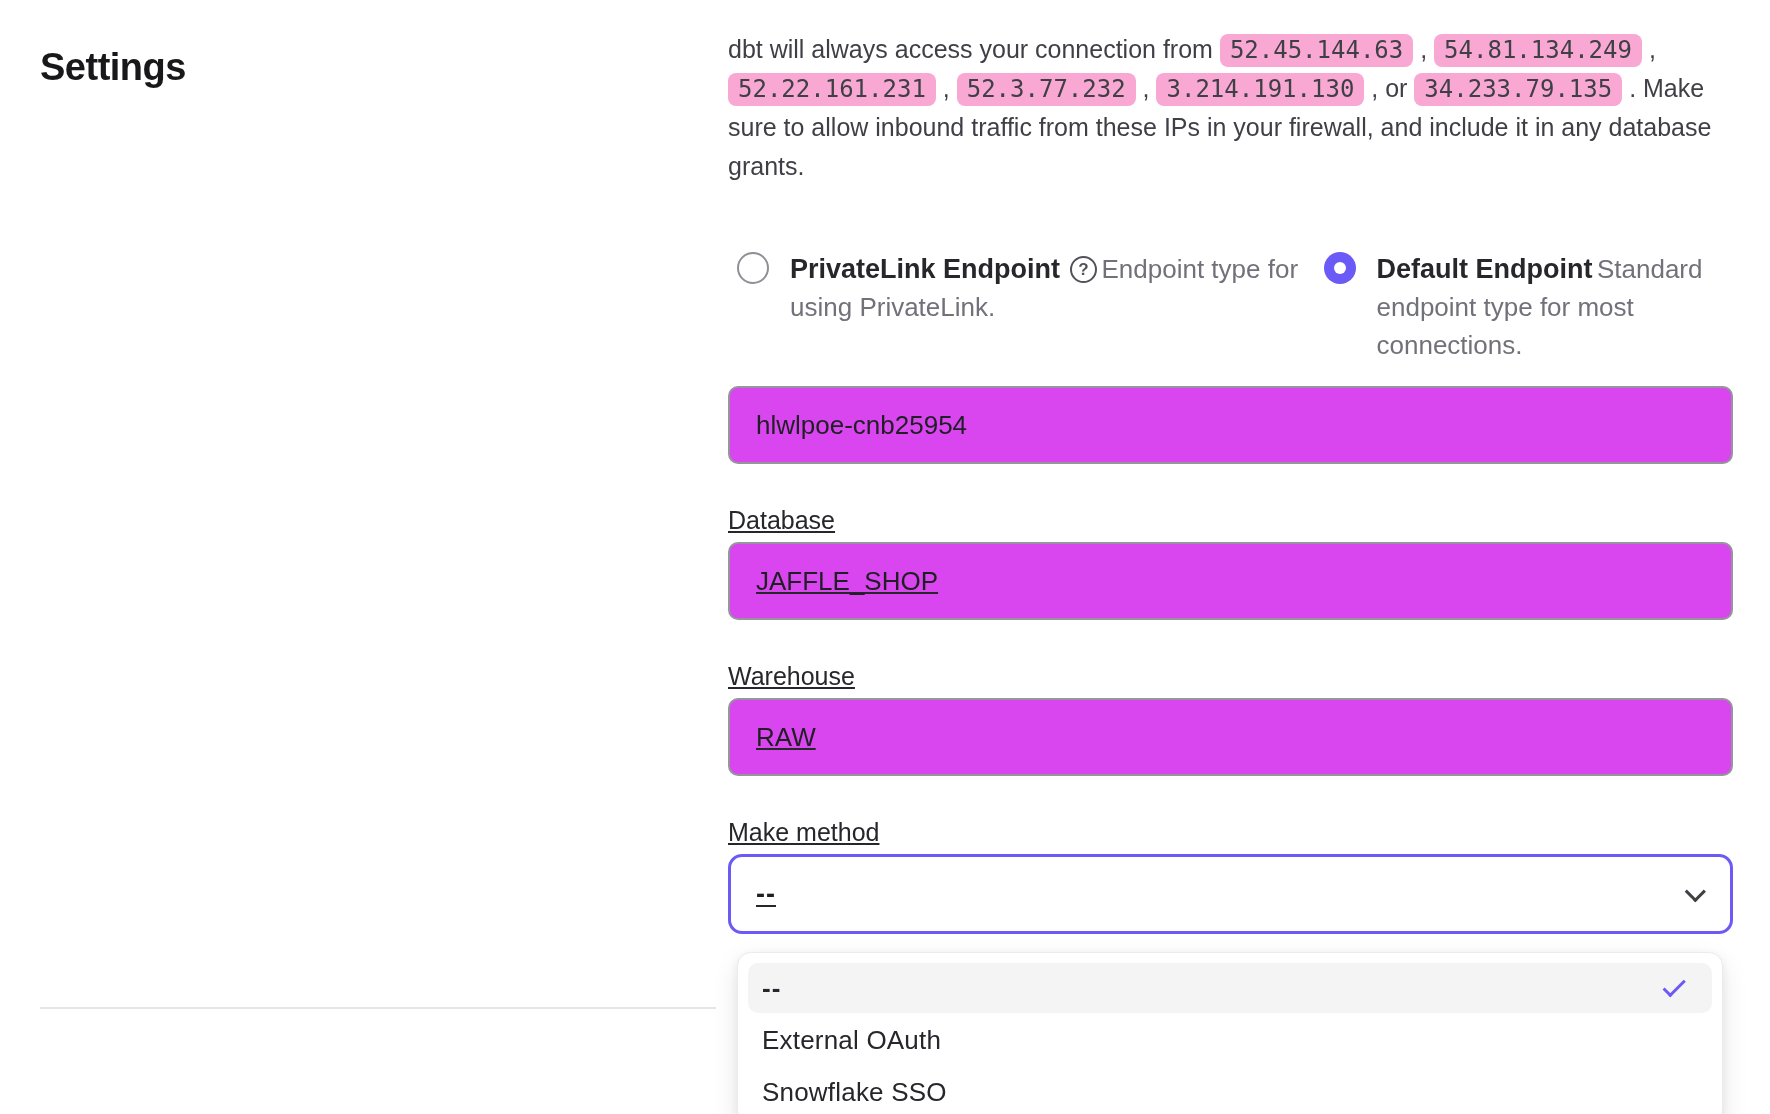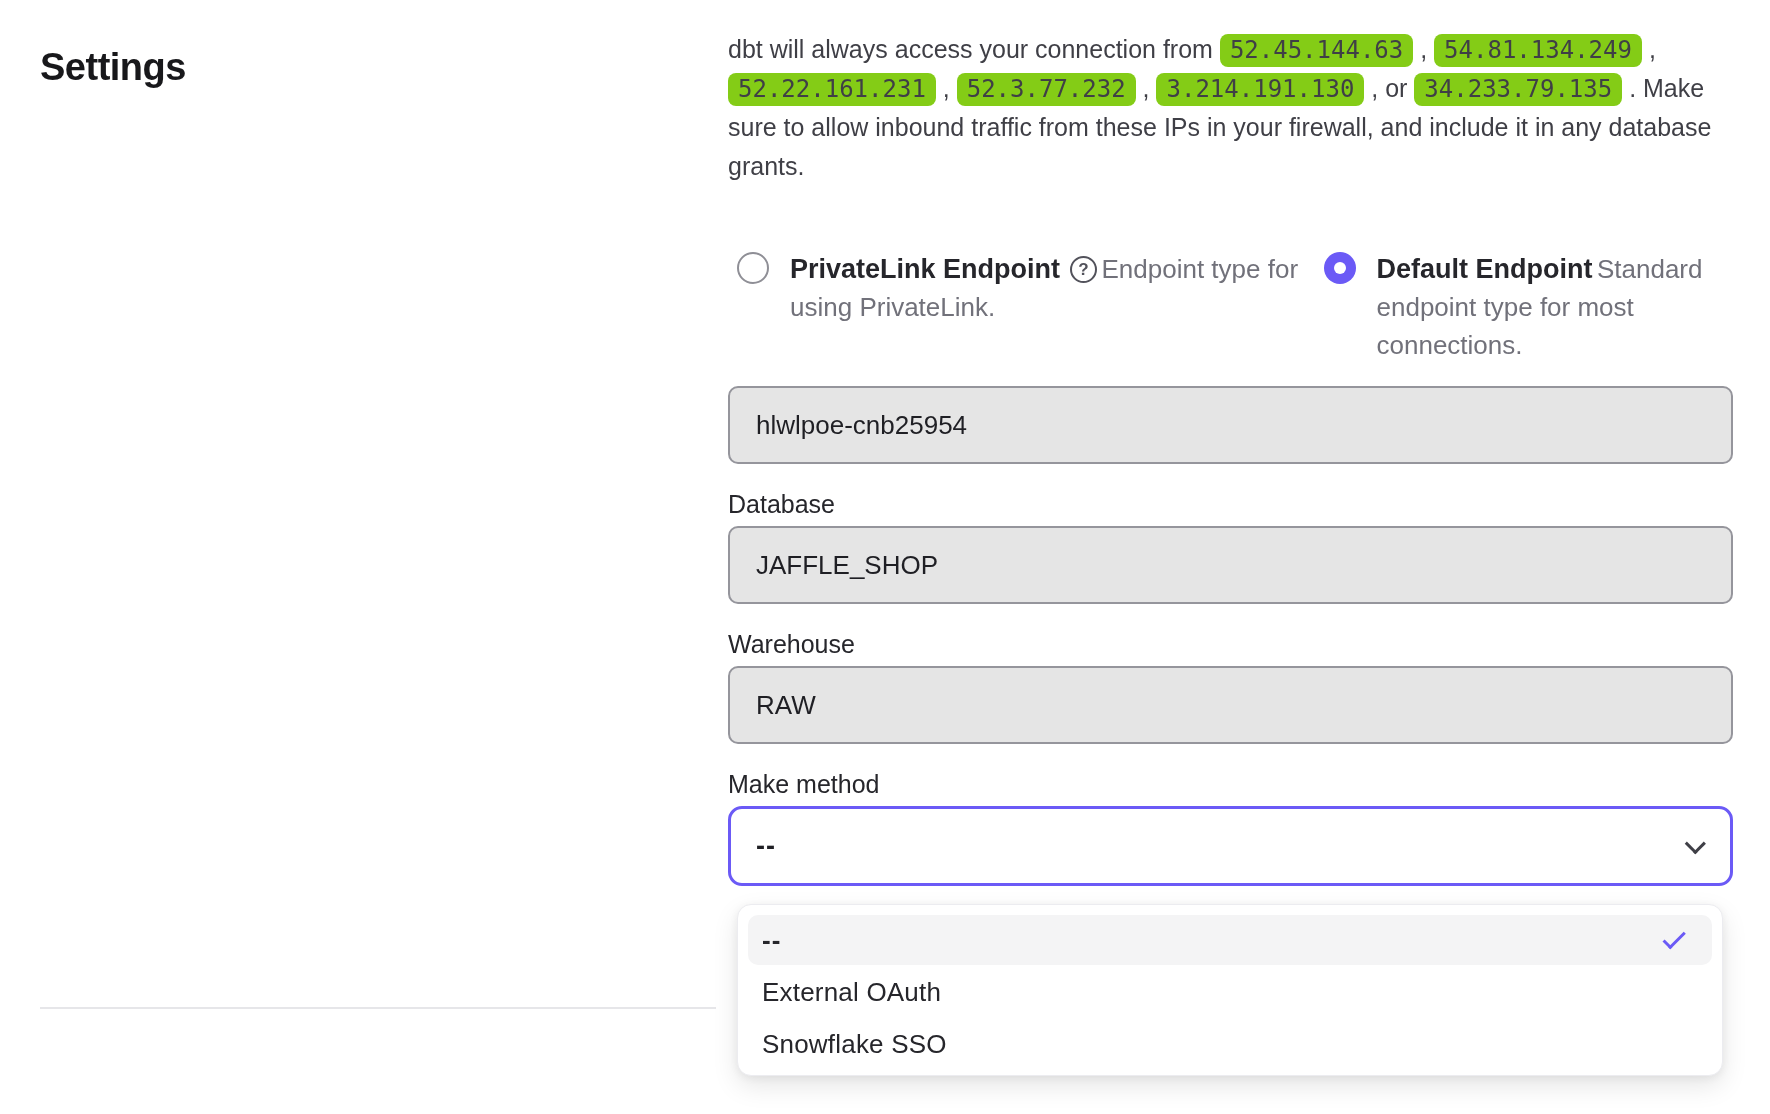--- a/index.html
+++ b/index.html
@@ -23,21 +23,21 @@
     position: absolute; left: 728px; top: 30px; width: 1005px;
   }
   
   .ip-note {
     font-size: 25px; line-height: 39px; color: #3f3f46;
   }
   .ip-chip {
     display: inline-block;
     font-family: "DejaVu Sans Mono", "Liberation Mono", monospace;
     font-size: 24px; line-height: 33px;
-    background: #84cc16; color: #3f3f46;
+    background: #f9a8d4; color: #3f3f46;
     border-radius: 8px; padding: 0 10px;
   }
   
   .endpoint-row {
     display: flex; margin-top: 64px; margin-left: 9px;
   }
   .endpoint-option { display: flex; align-items: flex-start; }
   .endpoint-option.first { width: 540px; }
   .radio {
     width: 32px; height: 32px; border-radius: 50%;
@@ -70,23 +70,23 @@
   .field { margin-top: 22px; }
   .field-label {
     font-size: 25px; font-weight: 500; color: #26262b;
     line-height: 28px; margin-bottom: 8px; display: block;
   }
   .text-input {
     width: 100%; height: 78px;
     border: 2px solid #95959c; border-radius: 10px;
     font-family: "Liberation Sans", sans-serif;
     font-size: 26px; color: #1f1f24;
-    padding: 0 26px; background: #e5e5e5; outline: none; display: block;
+    padding: 0 26px; background: #d946ef; outline: none; display: block;
   }
-  .field + .field { margin-top: 26px; }
+  .field + .field { margin-top: 42px; text-decoration: underline; }
   
   .select-box {
     width: 100%; height: 80px;
     border: 3px solid #6b5af6; border-radius: 14px;
     display: flex; align-items: center; justify-content: space-between;
     padding: 0 30px 0 25px; background: #ffffff; cursor: pointer;
   }
   .select-value { font-size: 27px; font-weight: 600; color: #1f1f24; letter-spacing: 1px; }
   .chevron-down {
     width: 15px; height: 15px;

